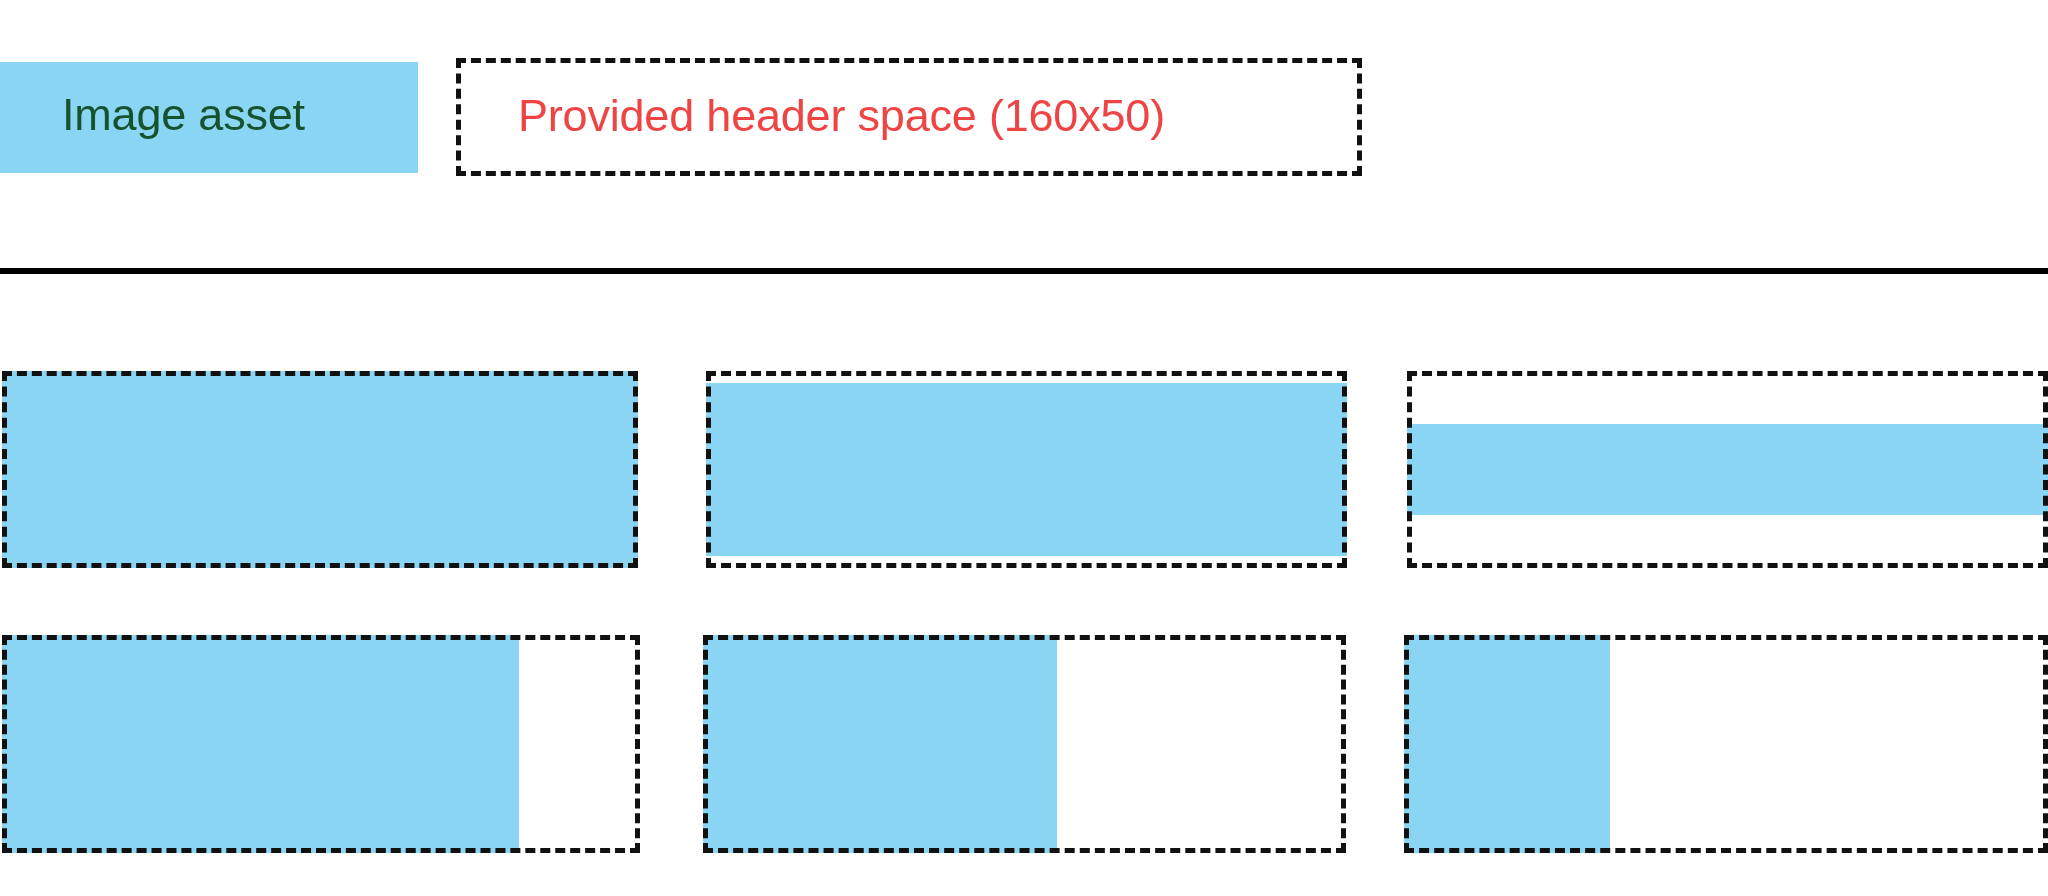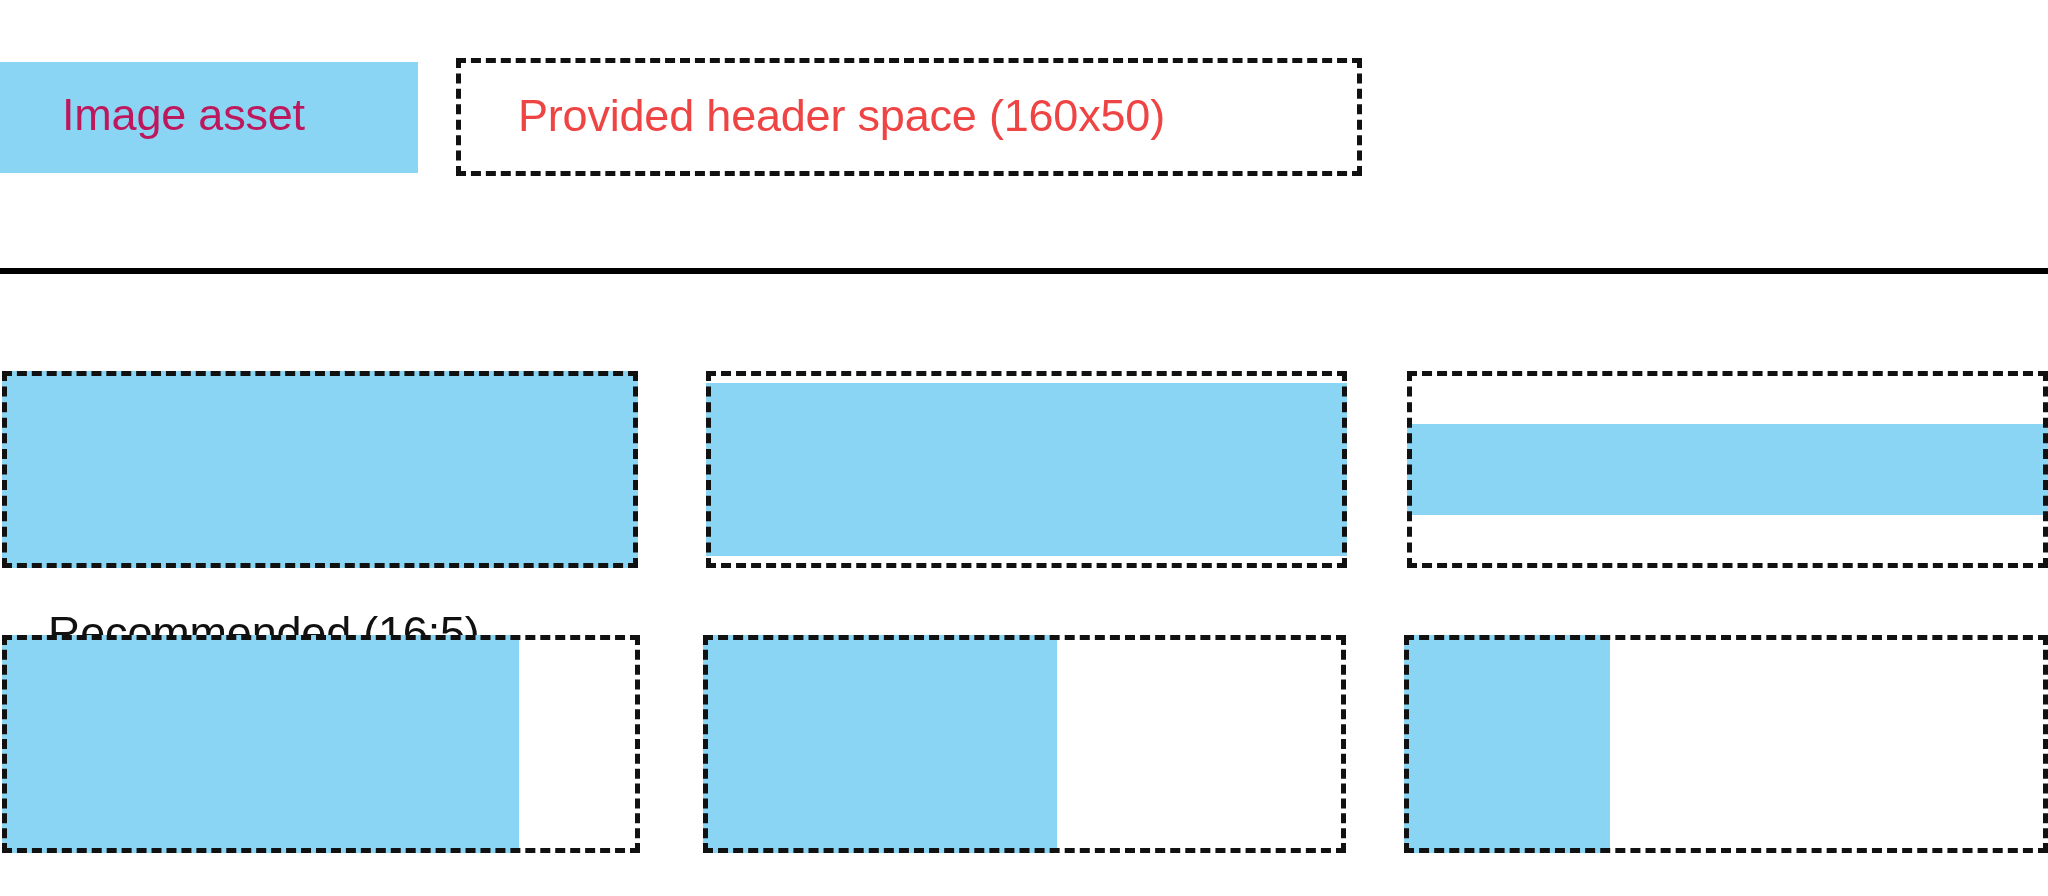--- a/index.html
+++ b/index.html
@@ -95,36 +95,35 @@
 </style>
 </head>
 <body>
 
 <div id="canvas" style="background: rgb(255, 255, 255);">
 
   <div id="header-band">
 
     <div class="swatch" id="image-asset-swatch" style="background: rgb(139, 213, 244);"></div>
 
-    <div class="label" id="image-asset-label" style="color: #be185d;">Image asset</div>
+    <div class="label" id="image-asset-label" style="color: #14532d;">Image asset</div>
 
     <div class="dashbox" id="header-space-box" style="border-color: rgb(17, 17, 17);"></div>
 
     <div class="label" id="header-space-label" style="color: #ef4444;">Provided header space (160x50)</div>
   </div>
 
   <div class="divider" id="main-divider" style="background: rgb(0, 0, 0);"></div>
 
   <div id="ratio-grid">
 
     <div class="ratio-cell row-a col-1">
       <div class="swatch" style="top: 0%; height: 100%; width: 100%; background: rgb(139, 213, 244);"></div>
       <div class="dashbox" style="border-color: rgb(17, 17, 17);"></div>
     </div>
-    <div class="label" id="recommended-label" style="color: rgb(17, 17, 17);">Recommended (16:5)</div>
 
     <div class="ratio-cell row-a col-2">
       <div class="swatch" style="top: 6%; height: 88%; width: 100%; background: rgb(139, 213, 244);"></div>
       <div class="dashbox" style="border-color: rgb(17, 17, 17);"></div>
     </div>
 
     <div class="ratio-cell row-a col-3">
       <div class="swatch" style="top: 27%; height: 46%; width: 100%; background: rgb(139, 213, 244);"></div>
       <div class="dashbox" style="border-color: rgb(17, 17, 17);"></div>
     </div>

